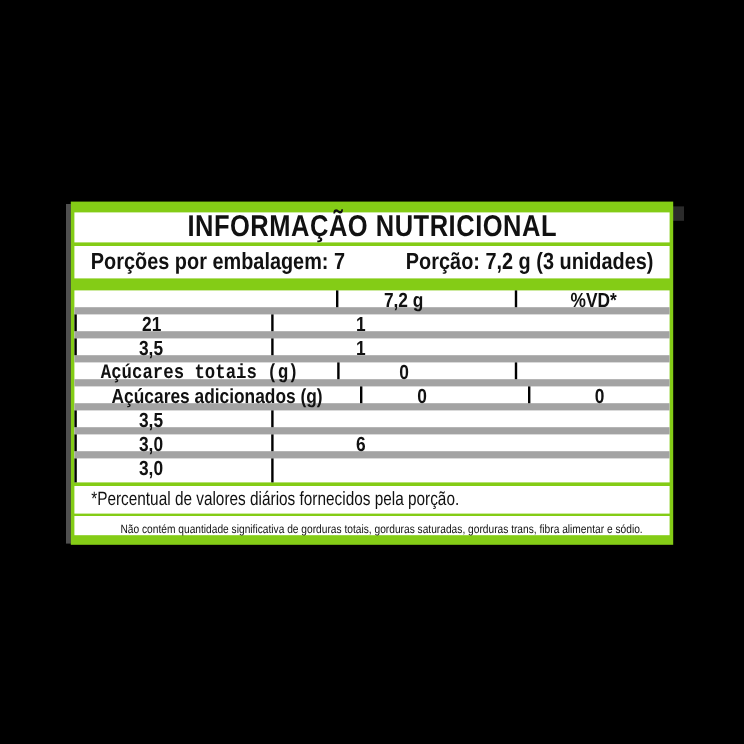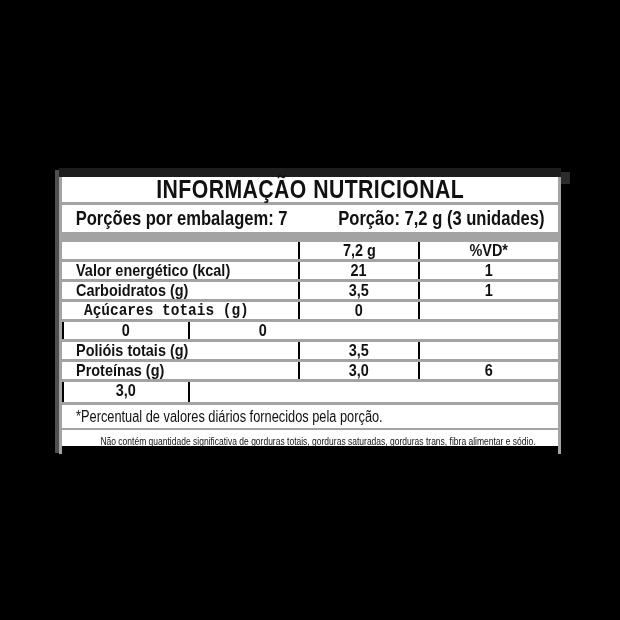--- a/index.html
+++ b/index.html
@@ -11,44 +11,44 @@
     font-family:"Liberation Sans", sans-serif;
     color:#111;
   }
   
   .edge-strip{position:absolute;left:55px;top:170px;width:4px;height:283px;background:#4f4f4f;}
   .top-notch{position:absolute;left:559px;top:172px;width:11px;height:12px;background:#2b2b2b;}
 
   .label-wrap{
     position:absolute;left:59px;top:168px;
     width:502px;height:286px;
-    background:#a3a3a3;
+    background:#84cc16;
     box-sizing:border-box;
     padding:0 3px;
-    display:flex;flex-direction:column;
+    display:flex;flex-direction:column;align-items:center;
   }
   .topband{height:9px;background:#1d1d1d;margin:0 -3px;}
   .spacer3{height:3px;} .spacer10{height:10px;} .spacer2{height:2px;}
 
   .box{background:#ffffff;width:496px;box-sizing:border-box;}
   .box-title{height:25px;line-height:25px;text-align:center;}
   .box-title .cond{font-size:25px;font-weight:800;letter-spacing:.5px;}
   .box-serv{height:27px;line-height:27px;display:flex;justify-content:center;align-items:center;gap:14px;white-space:nowrap;}
   .box-serv .cond{font-size:19.5px;font-weight:700;}
 
   .cond{display:inline-block;transform:scaleX(0.85);transform-origin:center center;white-space:nowrap;}
   .cond-l{transform-origin:left center;}
 
   .box-table{height:160px;}
-  .trow{display:flex;height:20px;box-sizing:border-box;border-bottom:3px solid #a3a3a3;}
+  .trow{display:flex;height:20px;box-sizing:border-box;border-bottom:6px solid #a3a3a3;}
   .trow:last-child{border-bottom:none;}
   .tc{box-sizing:border-box;height:100%;line-height:18px;overflow:visible;}
   .tc-label{width:247px;padding-left:14px;text-align:left;}
   .tc-qty{width:126px;border-left:2px solid #000;text-align:center;}
-  .tc-vd{width:147px;border-left:2px solid #000;text-align:center;}
+  .tc-vd{width:147px;border-left:2px solid #000;text-align:center;margin-left:38px;}
   .tc .cond{font-size:17px;font-weight:700;}
   .indent-1 .tc-label{padding-left:22px;font-family:Liberation Mono, monospace;}
   .indent-2 .tc-label{padding-left:31px;}
 
   .box-foot{height:23px;line-height:23px;padding-left:14px;}
   .box-foot .cond{font-size:16px;font-weight:400;transform:scaleX(0.8);}
   .box-note{height:16px;line-height:20px;text-align:center;}
   .box-note .cond{font-size:10px;font-weight:400;}
   .bottomfill{flex:1;background:#000;}
 </style>
@@ -77,50 +77,47 @@
     <div class="spacer10"></div>
 
     <div class="box box-table">
       <div class="trow">
         <div class="tc tc-label"></div>
         <div class="tc tc-qty"><span class="cond">7,2 g</span></div>
         <div class="tc tc-vd"><span class="cond">%VD*</span></div>
       </div>
 
       <div class="trow">
-        <div class="tc tc-label"><span class="cond cond-l">Valor energético (kcal)</span></div>
         <div class="tc tc-qty"><span class="cond">21</span></div>
         <div class="tc tc-vd"><span class="cond">1</span></div>
       </div>
 
       <div class="trow">
-        <div class="tc tc-label"><span class="cond cond-l">Carboidratos (g)</span></div>
         <div class="tc tc-qty"><span class="cond">3,5</span></div>
         <div class="tc tc-vd"><span class="cond">1</span></div>
       </div>
 
       <div class="trow indent-1">
         <div class="tc tc-label"><span class="cond cond-l">Açúcares totais (g)</span></div>
         <div class="tc tc-qty"><span class="cond">0</span></div>
         <div class="tc tc-vd"><span class="cond"></span></div>
       </div>
 
       <div class="trow indent-2">
+        <div class="tc tc-label"><span class="cond cond-l">Açúcares adicionados (g)</span></div>
         <div class="tc tc-qty"><span class="cond">0</span></div>
         <div class="tc tc-vd"><span class="cond">0</span></div>
       </div>
 
       <div class="trow">
-        <div class="tc tc-label"><span class="cond cond-l">Polióis totais (g)</span></div>
         <div class="tc tc-qty"><span class="cond">3,5</span></div>
         <div class="tc tc-vd"><span class="cond"></span></div>
       </div>
 
       <div class="trow">
-        <div class="tc tc-label"><span class="cond cond-l">Proteínas (g)</span></div>
         <div class="tc tc-qty"><span class="cond">3,0</span></div>
         <div class="tc tc-vd"><span class="cond">6</span></div>
       </div>
 
       <div class="trow">
         <div class="tc tc-qty"><span class="cond">3,0</span></div>
         <div class="tc tc-vd"><span class="cond"></span></div>
       </div>
     </div>
 

